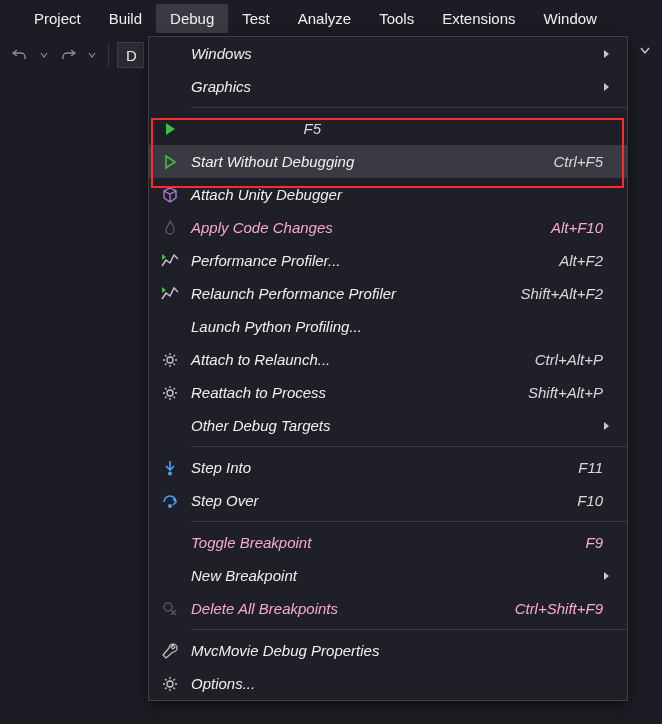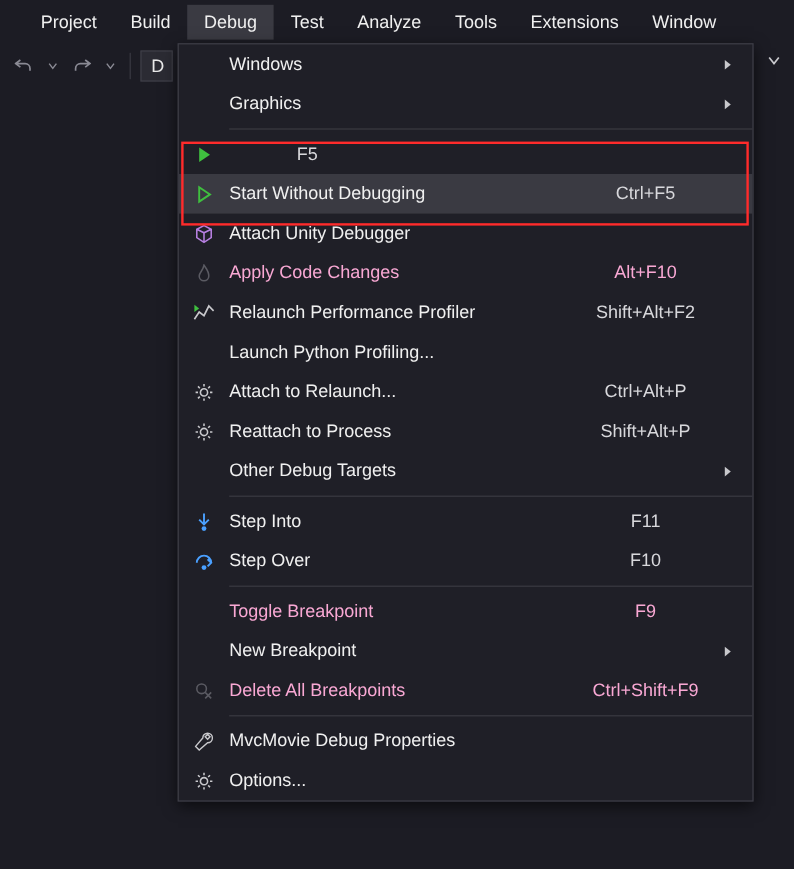--- a/index.html
+++ b/index.html
@@ -55,20 +55,21 @@
       gap: 8px;
       height: 26px;
     }
     .dropdown {
       position: absolute;
       top: 36px; left: 148px;
       width: 480px;
       background: #1f1f27;
       border: 1px solid #3f3f48;
       box-shadow: 0 4px 12px rgba(0,0,0,0.6);
+      font-style: italic;
     }
     .menu-item {
       display: flex;
       align-items: center;
       height: 33px;
       padding: 0 12px 0 0;
     }
     .menu-item.hover {
       background: #3a3a42;
     }
@@ -83,21 +84,21 @@
       flex: 1;
       color: #f0f0f0;
     }
     .menu-item.disabled .label,
     .menu-item.disabled .shortcut {
       color: #f9a8d4;
     }
     .menu-item .shortcut {
       color: #d8d8dc;
       width: 130px;
-      text-align: center;
+      text-align: right;
     }
     .menu-item .arrow {
       color: #c8c8cc;
       width: 12px;
       text-align: right;
     }
     .menu-sep {
       height: 1px;
       background: #3a3a42;
       margin: 4px 0 4px 42px;
@@ -211,20 +212,31 @@
       <span class="shortcut">Alt+F10</span>
       <span class="arrow"></span>
     </div>
     <div class="menu-item">
       <span class="icon-slot">
         <svg width="18" height="16" viewBox="0 0 18 16">
           <path d="M1 13 L5 7 L9 10 L13 2 L17 6" fill="none" stroke="#c8c8cc" stroke-width="1.4"></path>
           <path d="M1 1 L5 4 L1 7 Z" fill="#3fbf3f"></path>
         </svg>
       </span>
+      <span class="label">Performance Profiler...</span>
+      <span class="shortcut">Alt+F2</span>
+      <span class="arrow"></span>
+    </div>
+    <div class="menu-item">
+      <span class="icon-slot">
+        <svg width="18" height="16" viewBox="0 0 18 16">
+          <path d="M1 13 L5 7 L9 10 L13 2 L17 6" fill="none" stroke="#c8c8cc" stroke-width="1.4"></path>
+          <path d="M1 1 L5 4 L1 7 Z" fill="#3fbf3f"></path>
+        </svg>
+      </span>
       <span class="label">Relaunch Performance Profiler</span>
       <span class="shortcut">Shift+Alt+F2</span>
       <span class="arrow"></span>
     </div>
     <div class="menu-item">
       <span class="icon-slot"></span>
       <span class="label">Launch Python Profiling...</span>
       <span class="shortcut"></span>
       <span class="arrow"></span>
     </div>

